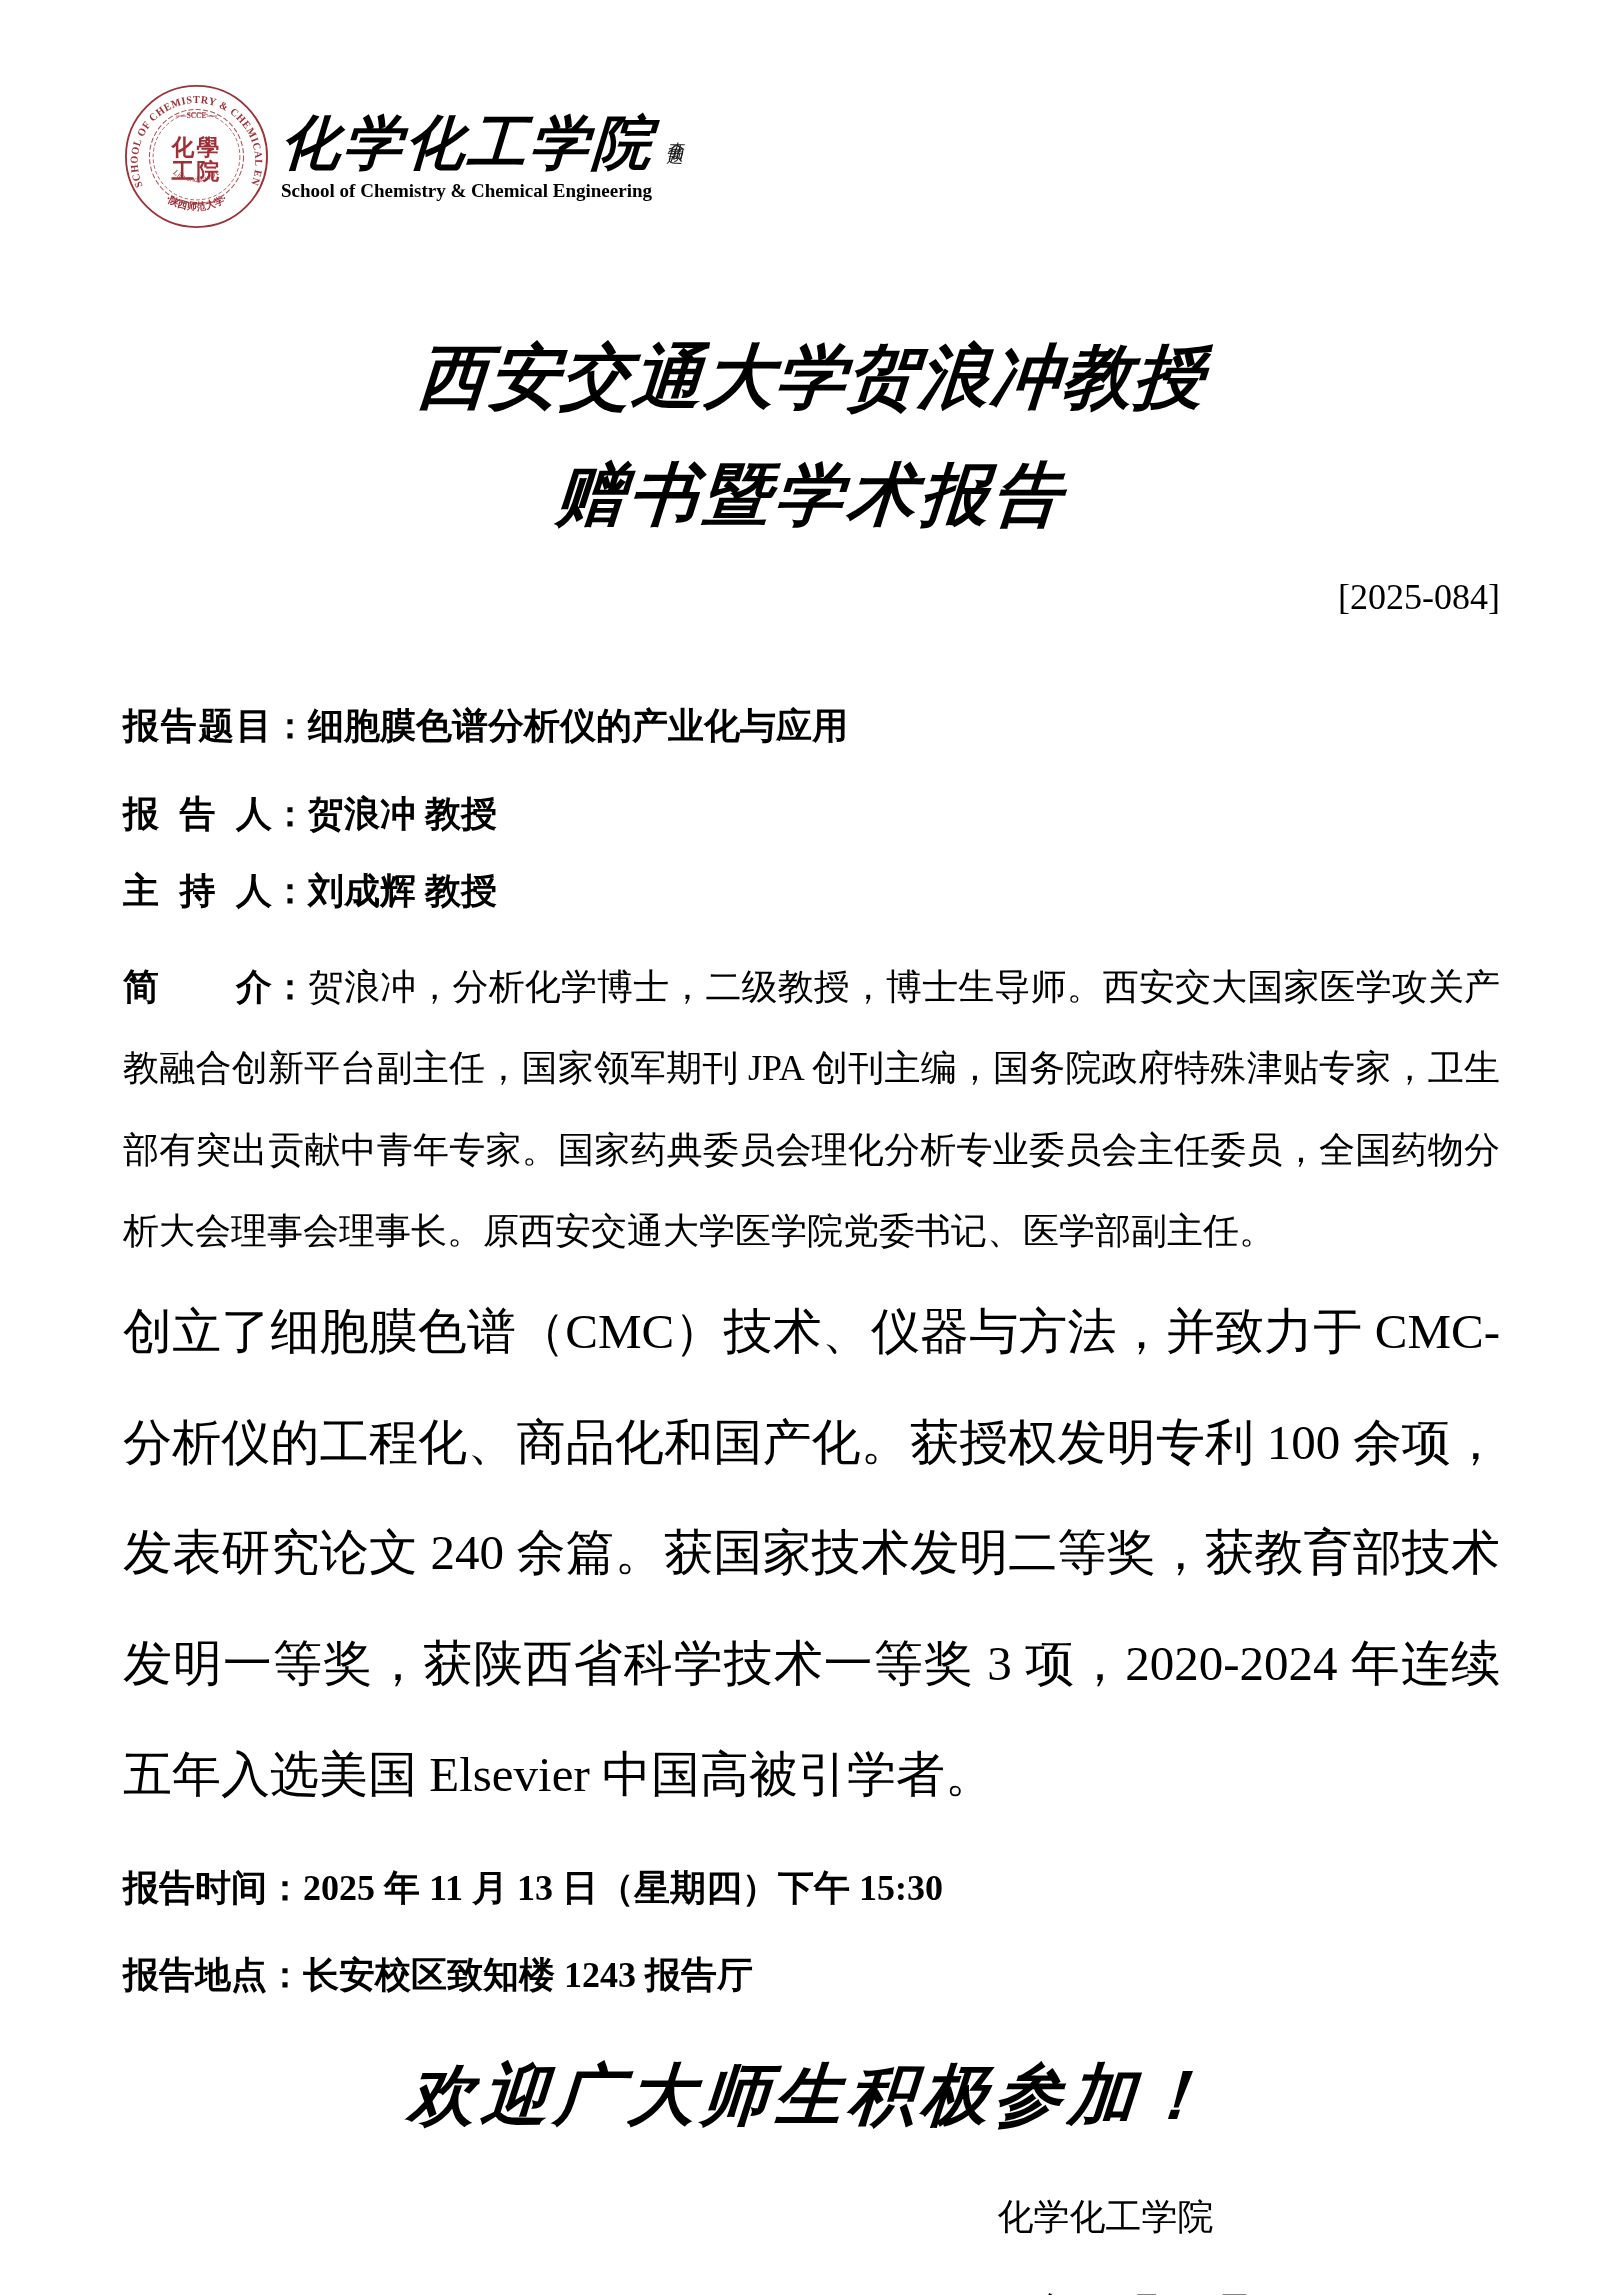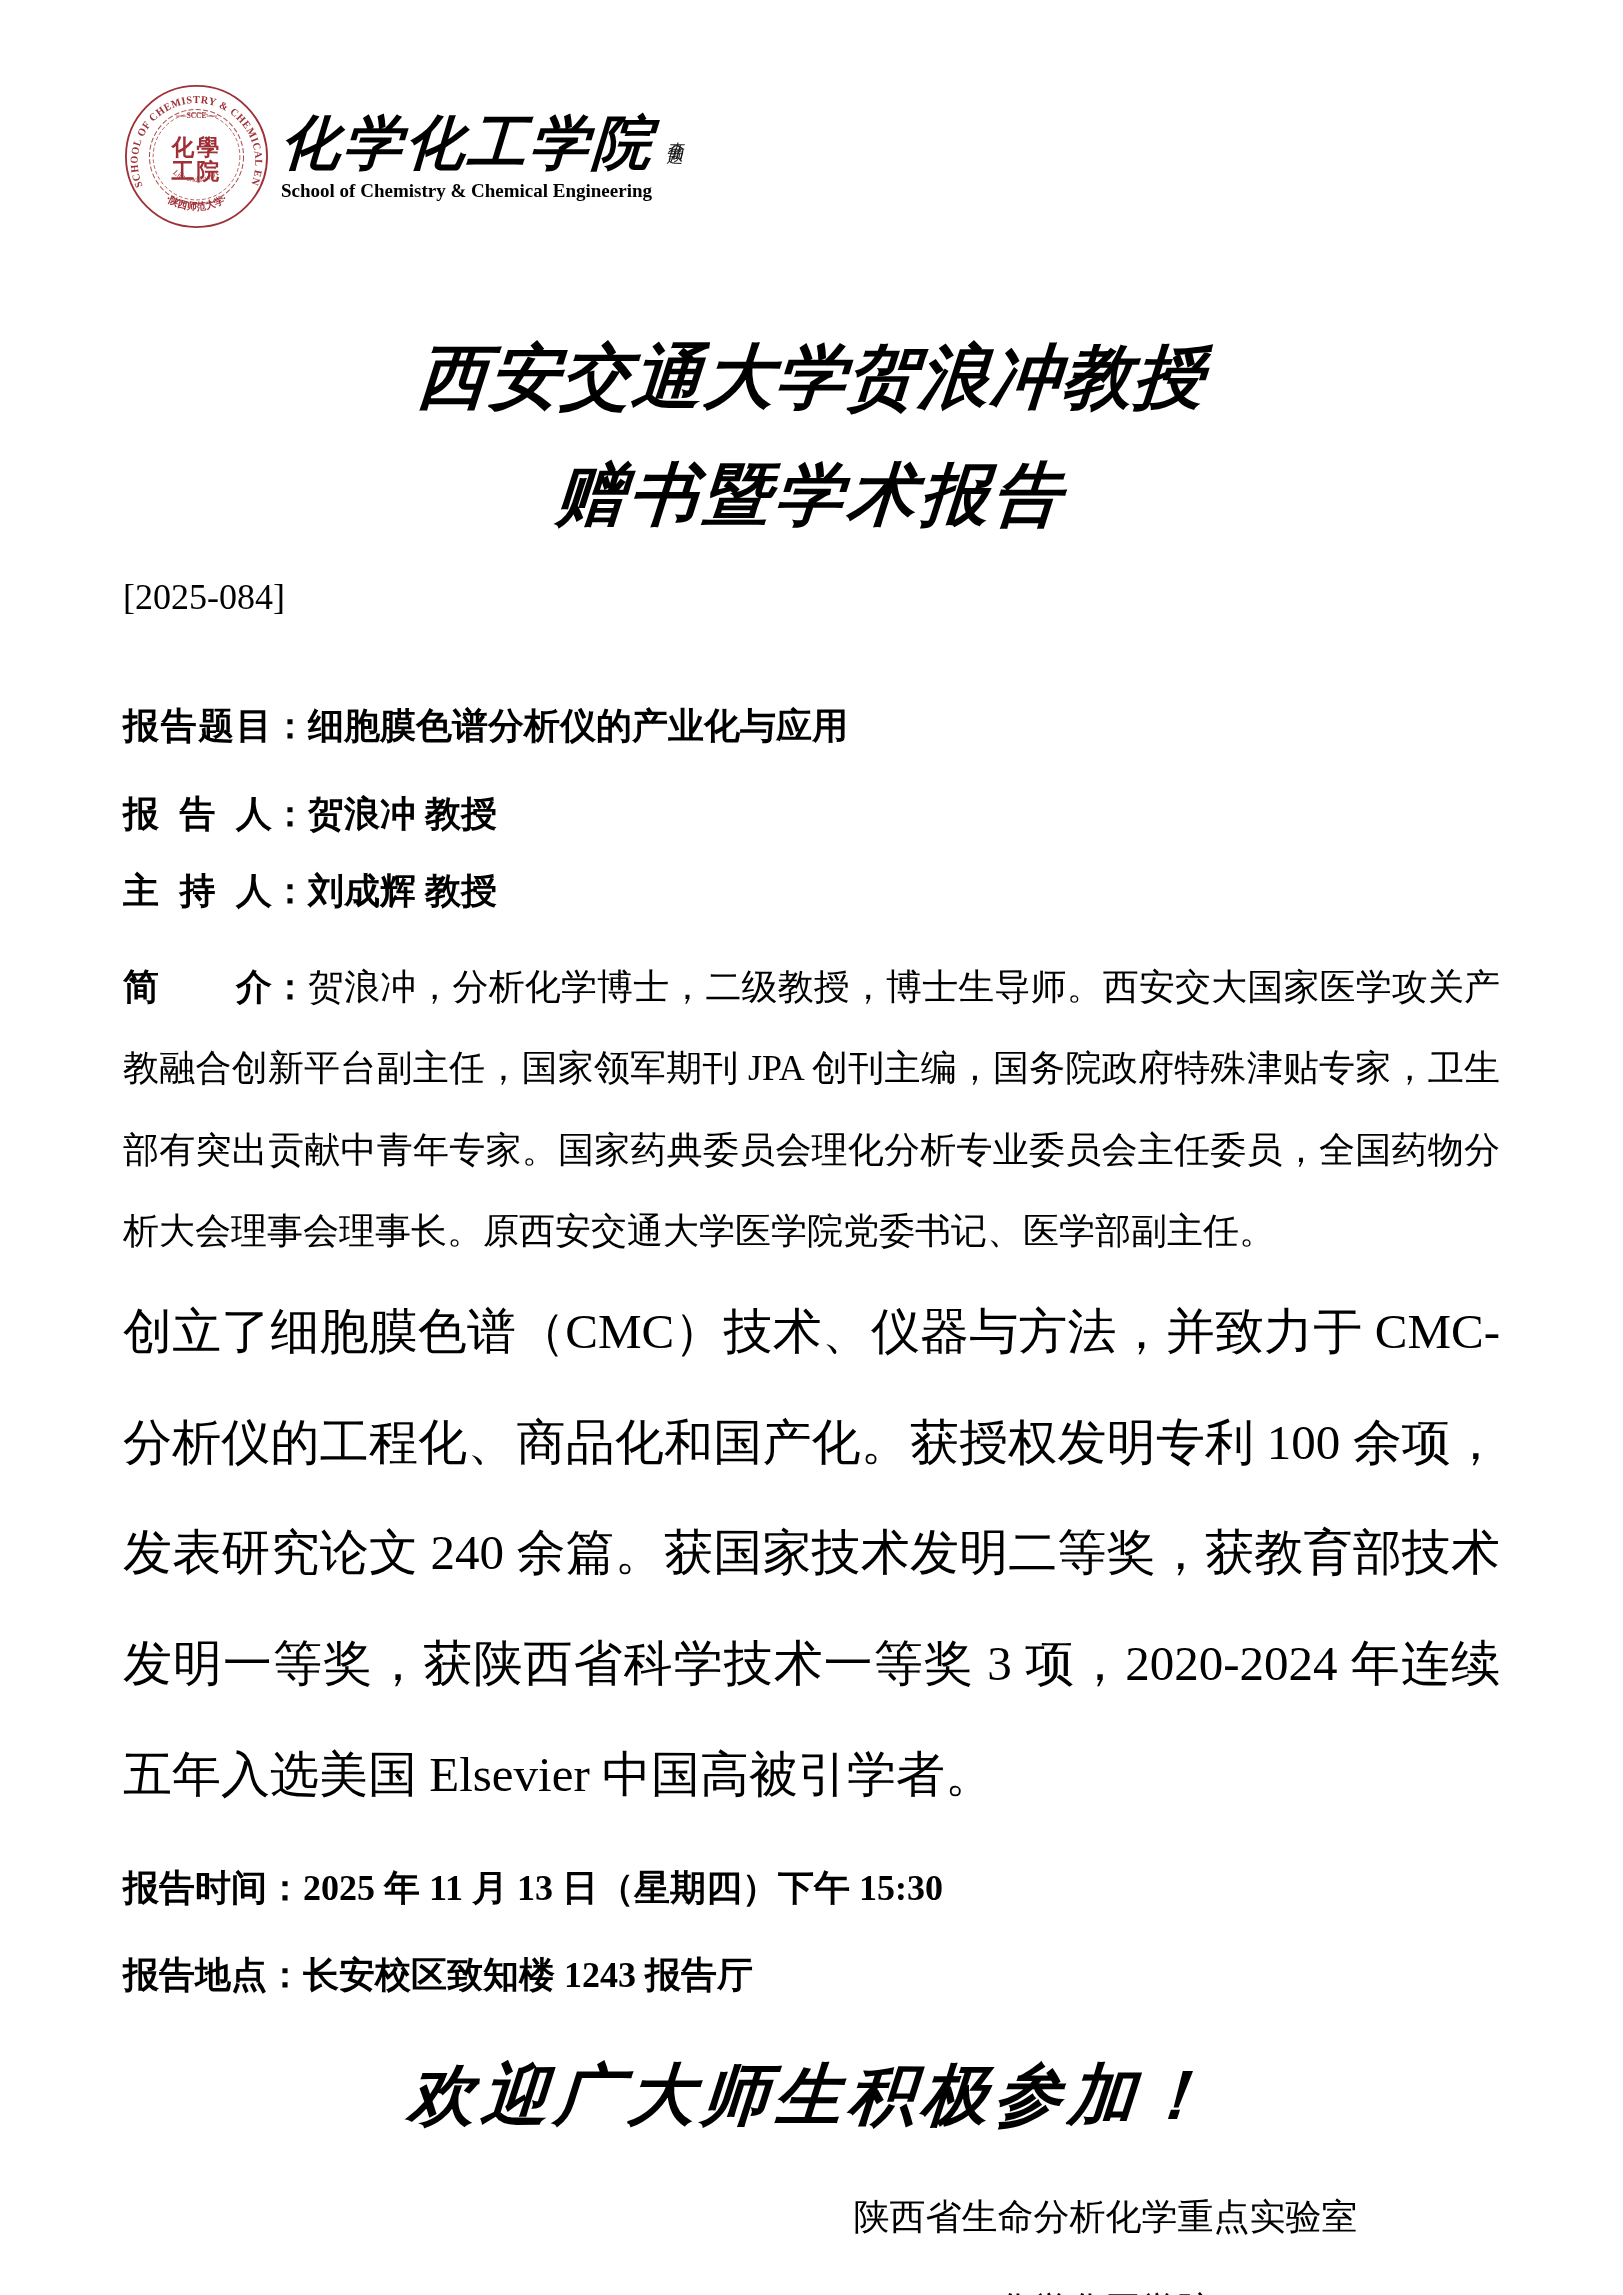--- a/index.html
+++ b/index.html
@@ -39,21 +39,21 @@
   }
 
   
   .brush {
     font-family: "DejaVu Serif", "Liberation Serif", serif;
     font-weight: bold; font-style: italic;
     transform: skewX(-4deg);
   }
   .title-line1 { margin-top: 101px; text-align: center; font-size: 70px; line-height: 1.2; letter-spacing: 1.6px; }
   .title-line2 { margin-top: 35px;  text-align: center; font-size: 68px; line-height: 1.2; letter-spacing: 4.8px; }
-  .serial { margin-top: 40px; text-align: left; font-size: 36px; line-height: 1.2; }
+  .serial { margin-top: 40px; text-align: right; font-size: 36px; line-height: 1.2; }
 
   
   .line { font-size: 36px; line-height: 1.25; }
   .b { font-weight: bold; }
   .topic-line   { margin-top: 85px; }
   .speaker-line { margin-top: 43px; }
   .host-line    { margin-top: 32px; }
   .lbl4 {
     display: inline-block;
     width: 149px;
@@ -147,19 +147,18 @@
     <span>报告时间</span><span>：</span><span>2025 年 11 月 13 日（星期四）下午 15:30</span>
   </div>
 
   <div class="line line-tall b venue-line">
     <span>报告地点</span><span>：</span><span>长安校区致知楼 1243 报告厅</span>
   </div>
 
   <div class="welcome brush">欢迎广大师生积极参加！</div>
 
   <div class="footer">
-    <div>陕西省生命分析化学重点实验室</div>
     <div>化学化工学院</div>
     <div>2025 年 11 月 11 日</div>
   </div>
 
 </div>
 
 
 </body></html>

